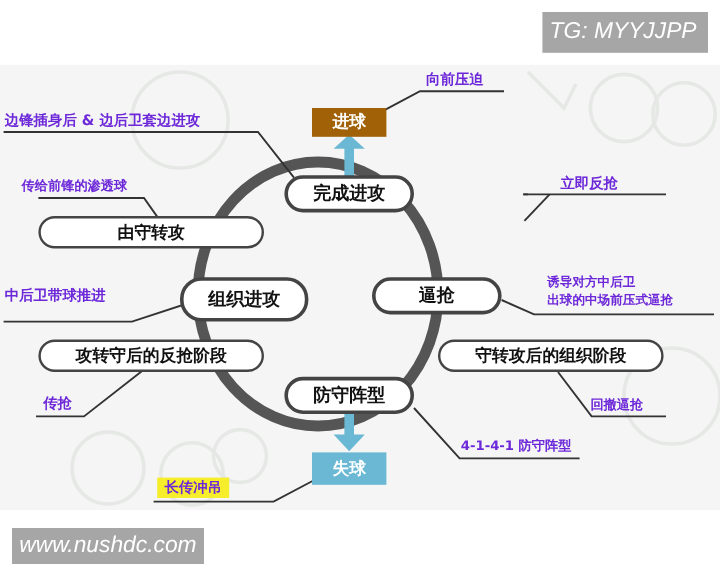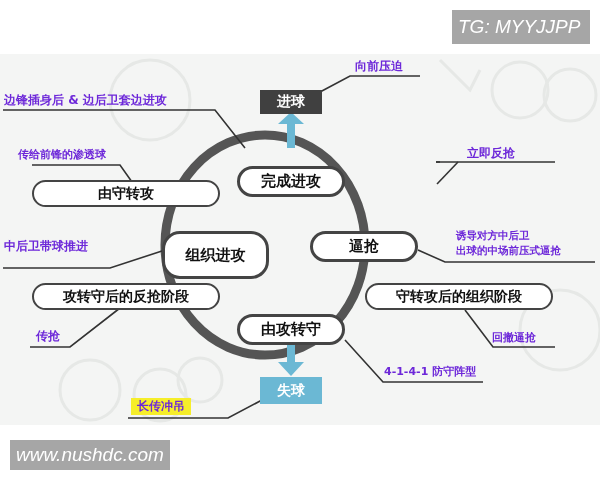--- a/index.html
+++ b/index.html
@@ -67,27 +67,27 @@
       <polyline points="30,347 70,347 120,308"></polyline>
 
       <polyline points="465,310 493,347 555,347"></polyline>
 
       <polyline points="345,340 383,382 483,382"></polyline>
 
       <polyline points="128,418 228,418 262,400"></polyline>
     </g>
   </svg>
 
-  <div class="goalbox" style="left:260px;top:36px;width:62px;height:24px;background:#404040;">进球</div>
+  <div class="goalbox" style="left:260px;top:36px;width:62px;height:24px;background:#a16207;">进球</div>
   <div class="goalbox" style="left:260px;top:323px;width:62px;height:27px;background:#6bb8d4;">失球</div>
 
-  <div class="pill major" style="left:237px;top:92px;width:108px;height:31px;margin-top:20px;">完成进攻</div>
-  <div class="pill major" style="left:162px;top:177px;width:107px;height:48px;">组织进攻</div>
+  <div class="pill major" style="left:237px;top:92px;width:108px;height:31px;">完成进攻</div>
+  <div class="pill major" style="left:150px;top:177px;width:107px;height:37px;">组织进攻</div>
   <div class="pill major" style="left:310px;top:177px;width:108px;height:31px;">逼抢</div>
-  <div class="pill major" style="left:237px;top:260px;width:108px;height:31px;">由攻转守</div>
+  <div class="pill major" style="left:237px;top:260px;width:108px;height:31px;">防守阵型</div>
 
   <div class="pill" style="left:32px;top:126px;width:188px;height:27px;">由守转攻</div>
   <div class="pill" style="left:32px;top:229px;width:188px;height:27px;">攻转守后的反抢阶段</div>
   <div class="pill" style="left:365px;top:229px;width:188px;height:27px;">守转攻后的组织阶段</div>
 
   <div class="label" style="left:355px;top:4px;">向前压迫</div>
   <div class="label" style="left:4px;top:38px;">边锋插身后 &amp; 边后卫套边进攻</div>
   <div class="label" style="left:18px;top:93px;font-size:11px;">传给前锋的渗透球</div>
   <div class="label" style="left:467px;top:91px;">立即反抢</div>
   <div class="label" style="left:4px;top:184px;">中后卫带球推进</div>

